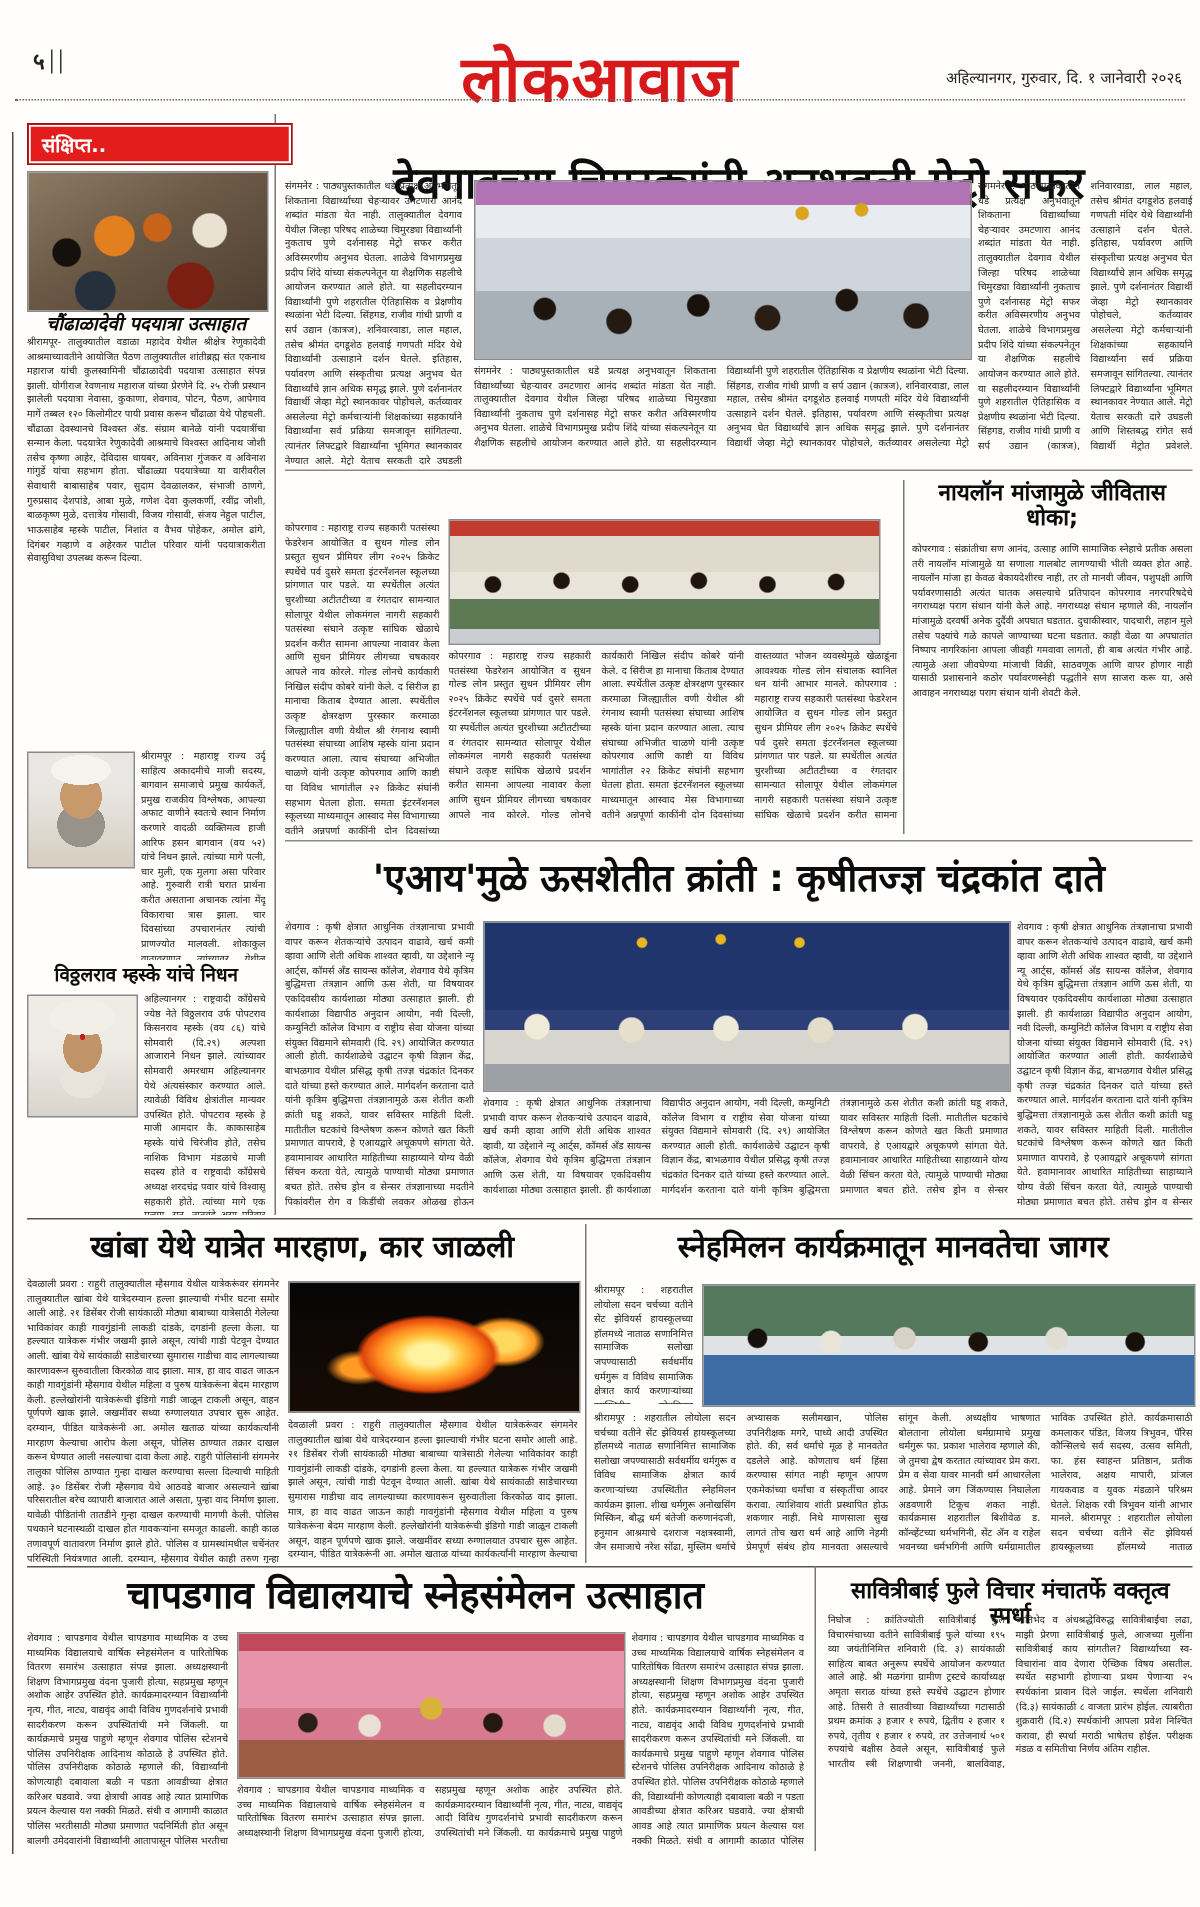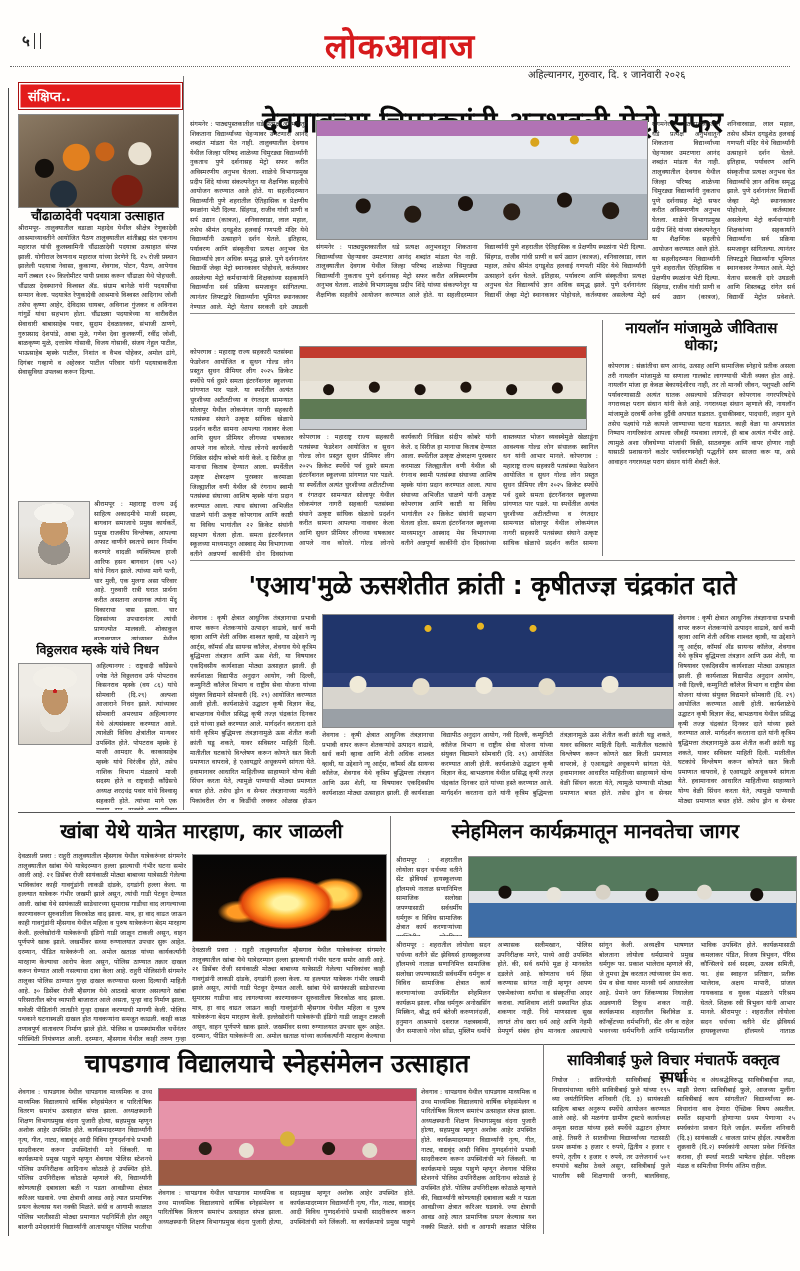--- a/index.html
+++ b/index.html
@@ -6,37 +6,37 @@
   .page{position:relative;width:800px;height:1271px;background:#fffefc;overflow:hidden;
         font-family:"DejaVu Sans",sans-serif;color:#1b1b1b;}
   .abs{position:absolute;}
   
   .rule-h{position:absolute;height:1px;background:#4a4a4a;}
   .rule-v{position:absolute;width:1px;background:#4a4a4a;}
   .dotted{position:absolute;border-top:1px dotted #666;height:0;}
   
   .pageno{font-size:15px;font-weight:bold;color:#222;}
   .pagebars{display:inline-block;width:5px;height:16px;border-left:1px solid #333;border-right:1px solid #333;margin-left:4px;vertical-align:-3px;}
-  .masthead{font-size:34px;font-weight:bold;letter-spacing:1px;text-align:center;}
-  .dateline{font-size:10px;color:#222;text-align:left;margin-top:23px;}
+  .masthead{font-size:42px;font-weight:bold;letter-spacing:1px;text-align:center;}
+  .dateline{font-size:10px;color:#222;text-align:right;}
   
   .hl{font-weight:bold;color:#0c0c0c;text-align:center;line-height:1.15;}
   .hl-main{font-size:29px;margin-top:32px;}
   .hl-xl{font-size:25px;text-align:center;}
   .hl-lg{font-size:20px;}
   .hl-md{font-size:15px;}
   .hl-sm{font-size:12.5px;}
   
   .bt{font-size:6.4px;line-height:1.5;text-align:justify;color:#222;overflow:hidden;}
   .cols-2{column-count:2;column-gap:7px;}
   .cols-3{column-count:3;column-gap:7px;}
   .cols-4{column-count:4;column-gap:7px;}
   
   .brief-box{background:#e31c1c;border:1.5px solid #a80f0f;box-shadow:inset 0 0 0 1.5px #ffffff;
-             color:#fff;font-weight:bold;font-size:13px;padding:4px 4px 4px 9px;}
+             color:#fff;font-weight:bold;font-size:13px;padding:4px 16px 4px 9px;}
   
   .ph{position:absolute;overflow:hidden;border:1px solid #8a8a8a;}
   .ph-temple{background:
     radial-gradient(circle at 16% 58%, #14100c 0 9px, transparent 10px),
     radial-gradient(circle at 36% 46%, #e2801f 0 13px, transparent 14px),
     radial-gradient(circle at 54% 40%, #c8641a 0 9px, transparent 10px),
     radial-gradient(circle at 76% 42%, #e9e1d1 0 11px, transparent 12px),
     radial-gradient(circle at 68% 82%, #7a1f12 0 15px, transparent 16px),
     radial-gradient(circle at 28% 86%, #24303c 0 13px, transparent 14px),
     linear-gradient(150deg,#8b7a64,#6b5946 45%,#4e3f30);}
@@ -113,21 +113,21 @@
   <div class="abs dateline" style="right:12px;top:44px;width:260px;">अहिल्यानगर, गुरुवार, दि. १ जानेवारी २०२६</div>
   <div class="dotted" style="left:10px;top:66px;width:780px;"></div>
 
   <div class="rule-v" style="left:8px;top:88px;height:1148px;"></div>
   <div class="rule-v" style="left:183px;top:76px;height:734px;background:#777;"></div>
 
   <div class="abs brief-box" style="left:18px;top:82px;width:150px;">संक्षिप्त..</div>
 
   <div class="ph ph-temple" style="left:18px;top:114px;width:159px;height:92px;"></div>
 
-  <div class="abs hl hl-sm" style="left:18px;top:209px;width:159px;">चौंढाळादेवी पदयात्रा उत्साहात</div>
+  <div class="abs hl hl-sm" style="left:18px;top:209px;width:159px;font-style:italic;">चौंढाळादेवी पदयात्रा उत्साहात</div>
   <div class="abs bt" style="left:18px;top:224px;width:159px;height:236px;">श्रीरामपूर- तालुक्यातील वडाळा महादेव येथील श्रीक्षेत्र रेणुकादेवी आश्रमाच्यावतीने आयोजित पैठण तालुक्यातील शांतीब्रह्म संत एकनाथ महाराज यांची कुलस्वामिनी चौंढाळादेवी पदयात्रा उत्साहात संपन्न झाली. योगीराज रेवणनाथ महाराज यांच्या प्रेरणेने दि. २५ रोजी प्रस्थान झालेली पदयात्रा नेवासा, कुकाणा, शेवगाव, पोटन, पैठण, आपेगाव मार्गे तब्बल १२० किलोमीटर पायी प्रवास करून चौंढाळा येथे पोहचली. चौंढाळा देवस्थानचे विश्वस्त ॲड. संग्राम बानेळे यांनी पदयात्रींचा सन्मान केला. पदयात्रेत रेणुकादेवी आश्रमाचे विश्वस्त आदिनाथ जोशी तसेच कृष्णा आहेर, देविदास धायबर, अविनाश गुंजकर व अविनाश गांगुर्डे यांचा सहभाग होता. चौंढाळ्या पदयात्रेच्या या वारीवरील सेवाधारी बाबासाहेब पवार, सुदाम देवळालकर, संभाजी ठाणगे, गुरुप्रसाद देशपांडे, आबा मुळे, गणेश देवा कुलकर्णी, रवींद्र जोशी, बाळकृष्ण मुळे, दत्तात्रेय गोसावी, विजय गोसावी, संजय नेहुल पाटील, भाऊसाहेब म्हस्के पाटील, निशांत व वैभव पोहेकर, अमोल ढांगे, दिगंबर गव्हाणे व अहेरकर पाटील परिवार यांनी पदयात्राकरीता सेवासुविधा उपलब्ध करून दिल्या.</div>
 
   <div class="abs" style="left:18px;top:500px;width:159px;height:140px;overflow:hidden;">
     <div class="float-ph ph ph-portrait-haji" style="position:relative;width:70px;height:76px;"></div>
     <span class="bt" style="display:block;">श्रीरामपूर : महाराष्ट्र राज्य उर्दू साहित्य अकादमीचे माजी सदस्य, बागवान समाजाचे प्रमुख कार्यकर्ते, प्रमुख राजकीय विश्लेषक, आपल्या अफाट वाणीने स्वतःचे स्थान निर्माण करणारे वादळी व्यक्तिमत्व हाजी आरिफ हसन बागवान (वय ५२) यांचे निधन झाले. त्यांच्या मागे पत्नी, चार मुली, एक मुलगा असा परिवार आहे. गुरुवारी रात्री घरात प्रार्थना करीत असताना अचानक त्यांना मेंदू विकाराचा त्रास झाला. चार दिवसांच्या उपचारानंतर त्यांची प्राणज्योत मालवली. शोकाकुल वातावरणात त्यांच्यावर येथील कब्रस्तानात दफन विधी पार पडला.</span>
   </div>
 
   <div class="abs hl hl-sm" style="left:18px;top:643px;width:159px;">विठ्ठलराव म्हस्के यांचे निधन</div>
   <div class="abs" style="left:18px;top:662px;width:159px;height:148px;overflow:hidden;">
     <div class="float-ph ph ph-portrait-mhaske" style="position:relative;width:72px;height:80px;"></div>

